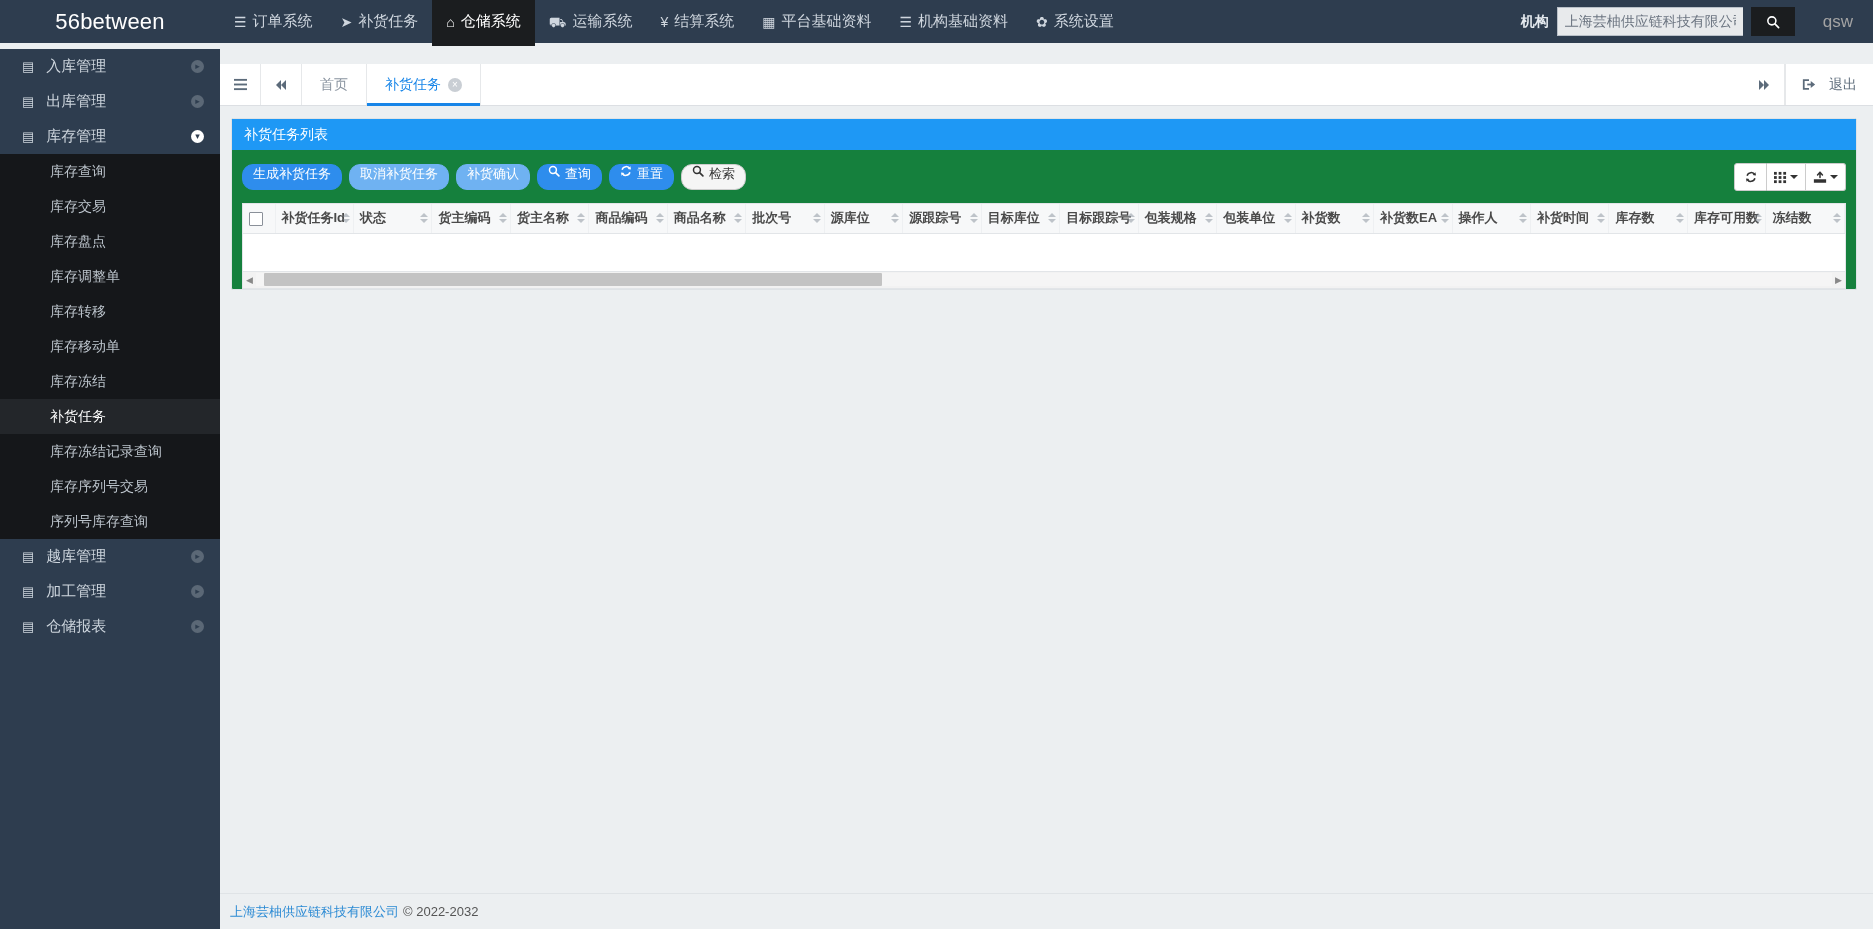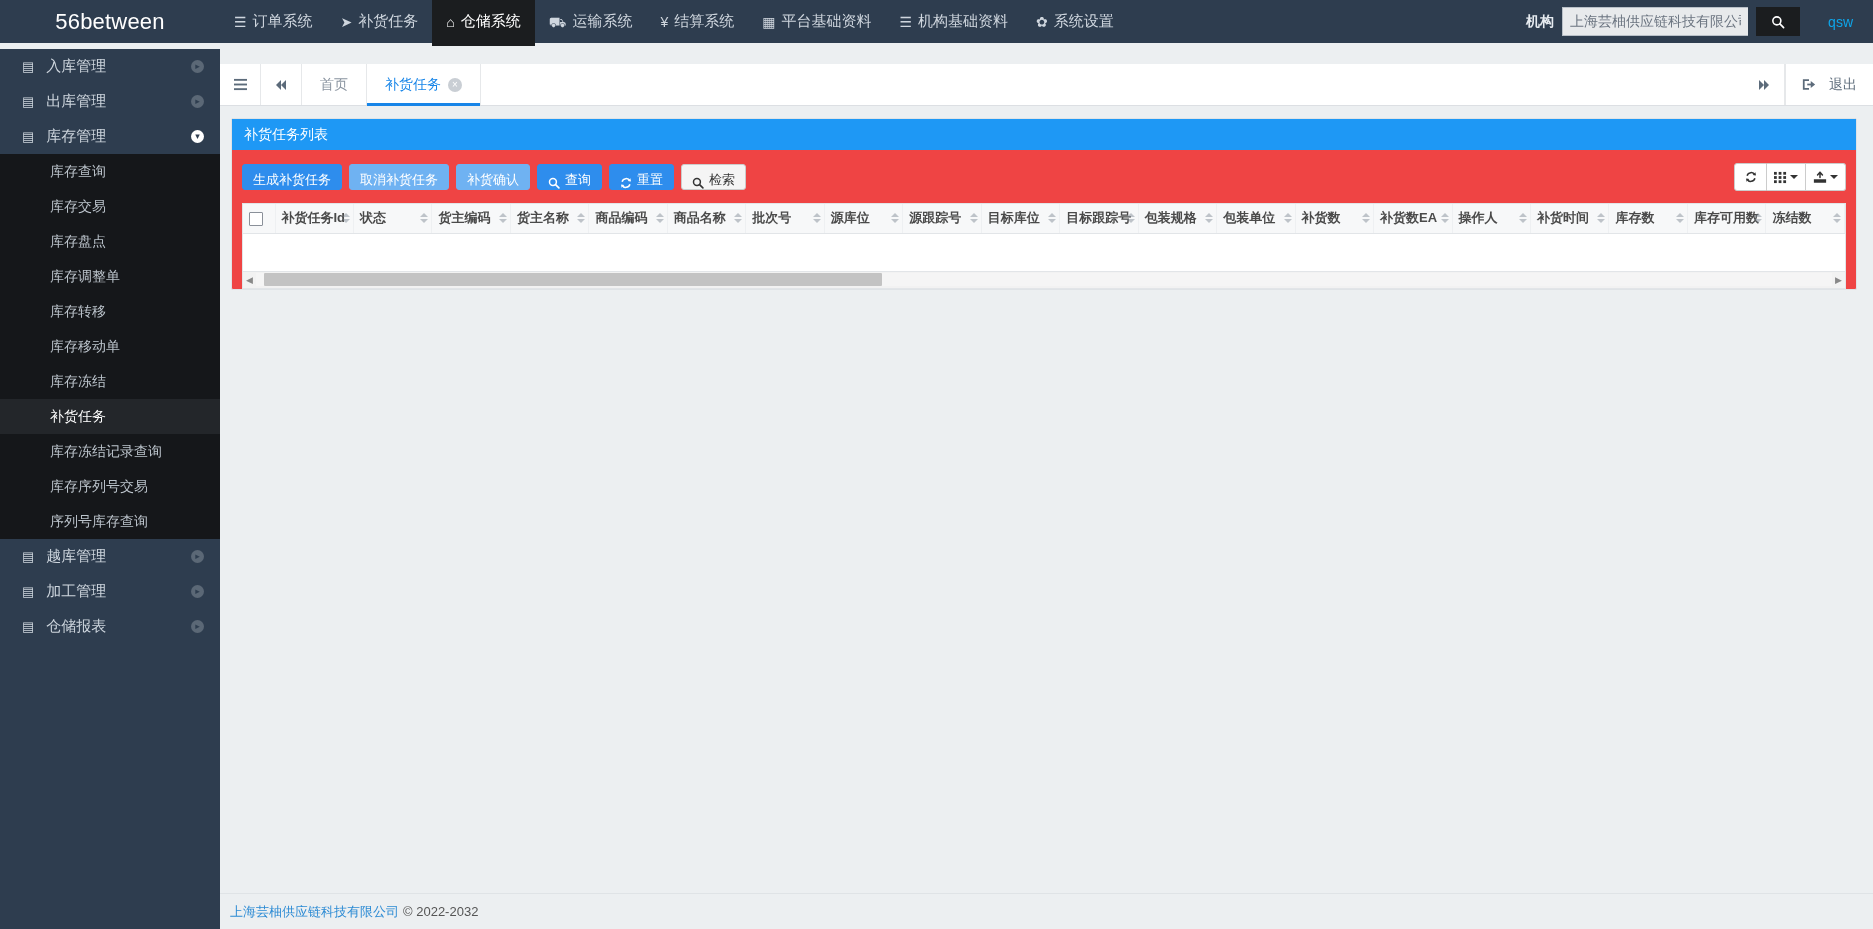--- a/index.html
+++ b/index.html
@@ -32,21 +32,21 @@
   #orginput {
     width: 186px; height: 29px; border: 1px solid #b9c0c8; border-right: none;
     background: #e8eaec; color: #6b7480; font-size: 14px; padding: 0 7px;
     outline: none; border-radius: 0;
   }
   #orgsearchbtn {
     width: 44px; height: 29px; background: #1b1d1f; border: 1px solid #1b1d1f;
     color: #fff; cursor: pointer; font-size: 14px; display:flex;
     align-items:center; justify-content:center;
   }
-  #userlabel { color: #0ea5e9; font-size: 14px; padding: 0 20px 0 14px; cursor: pointer; }
+  #userlabel { color: #a3a3a3; font-size: 17px; padding: 0 20px 0 14px; cursor: pointer; }
 
   
   #sidebar {
     position: absolute; top: 49px; left: 0; width: 220px; height: 880px;
     background: #2e3d4f; overflow: hidden;
   }
   .sb-group {
     height: 35px; display: flex; align-items: center; padding: 0 14px 0 22px;
     color: #cdd5dd; font-size: 15px; cursor: pointer; position: relative;
   }
@@ -94,33 +94,33 @@
     color: #fff; font-size: 10px; line-height: 14px; text-align: center;
   }
   #tabspacer { flex: 1; }
   #logoutbtn {
     display: flex; align-items: center; gap: 13px; padding: 0 16px;
     font-size: 14px; color: #5c6b7a; cursor: pointer; border-left: 1px solid #e6e8ea;
   }
 
   
   #panel {
-    margin: 12px 16px 0 11px; background: #ef4444;
+    margin: 12px 16px 0 11px; background: #15803d;
     border: 1px solid #dfe3e6; border-radius: 2px;
   }
   #panel-head {
     height: 31px; background: #1e98f5; color: #ffffff; font-size: 14px;
     display: flex; align-items: center; padding: 0 12px;
   }
   #panel-body { padding: 14px 10px 0 10px; }
 
   #btnrow { display: flex; align-items: center; gap: 7px; position: relative; }
   .btn {
-    height: 26px; display: inline-flex; align-items: flex-end; gap: 5px;
-    padding: 0 10px; font-size: 13px; border-radius: 3px; cursor: pointer;
+    height: 26px; display: inline-flex; align-items: flex-start; gap: 5px;
+    padding: 0 10px; font-size: 13px; border-radius: 11px; cursor: pointer;
     border: 1px solid transparent; color: #fff; white-space: nowrap;
   }
   .btn.primary { background: #2e8ded; border-color: #2e8ded; }
   .btn.light    { background: #6fb2f2; border-color: #6fb2f2; }
   .btn.default  { background: #f5f5f5; border-color: #ccc; color: #333; }
 
   #toolbtns { position: absolute; right: 0; top: -1px; display: flex; }
   .tbtn {
     height: 28px; min-width: 33px; background: #fff; border: 1px solid #ccc;
     display: flex; align-items: center; justify-content: center; gap: 3px;

